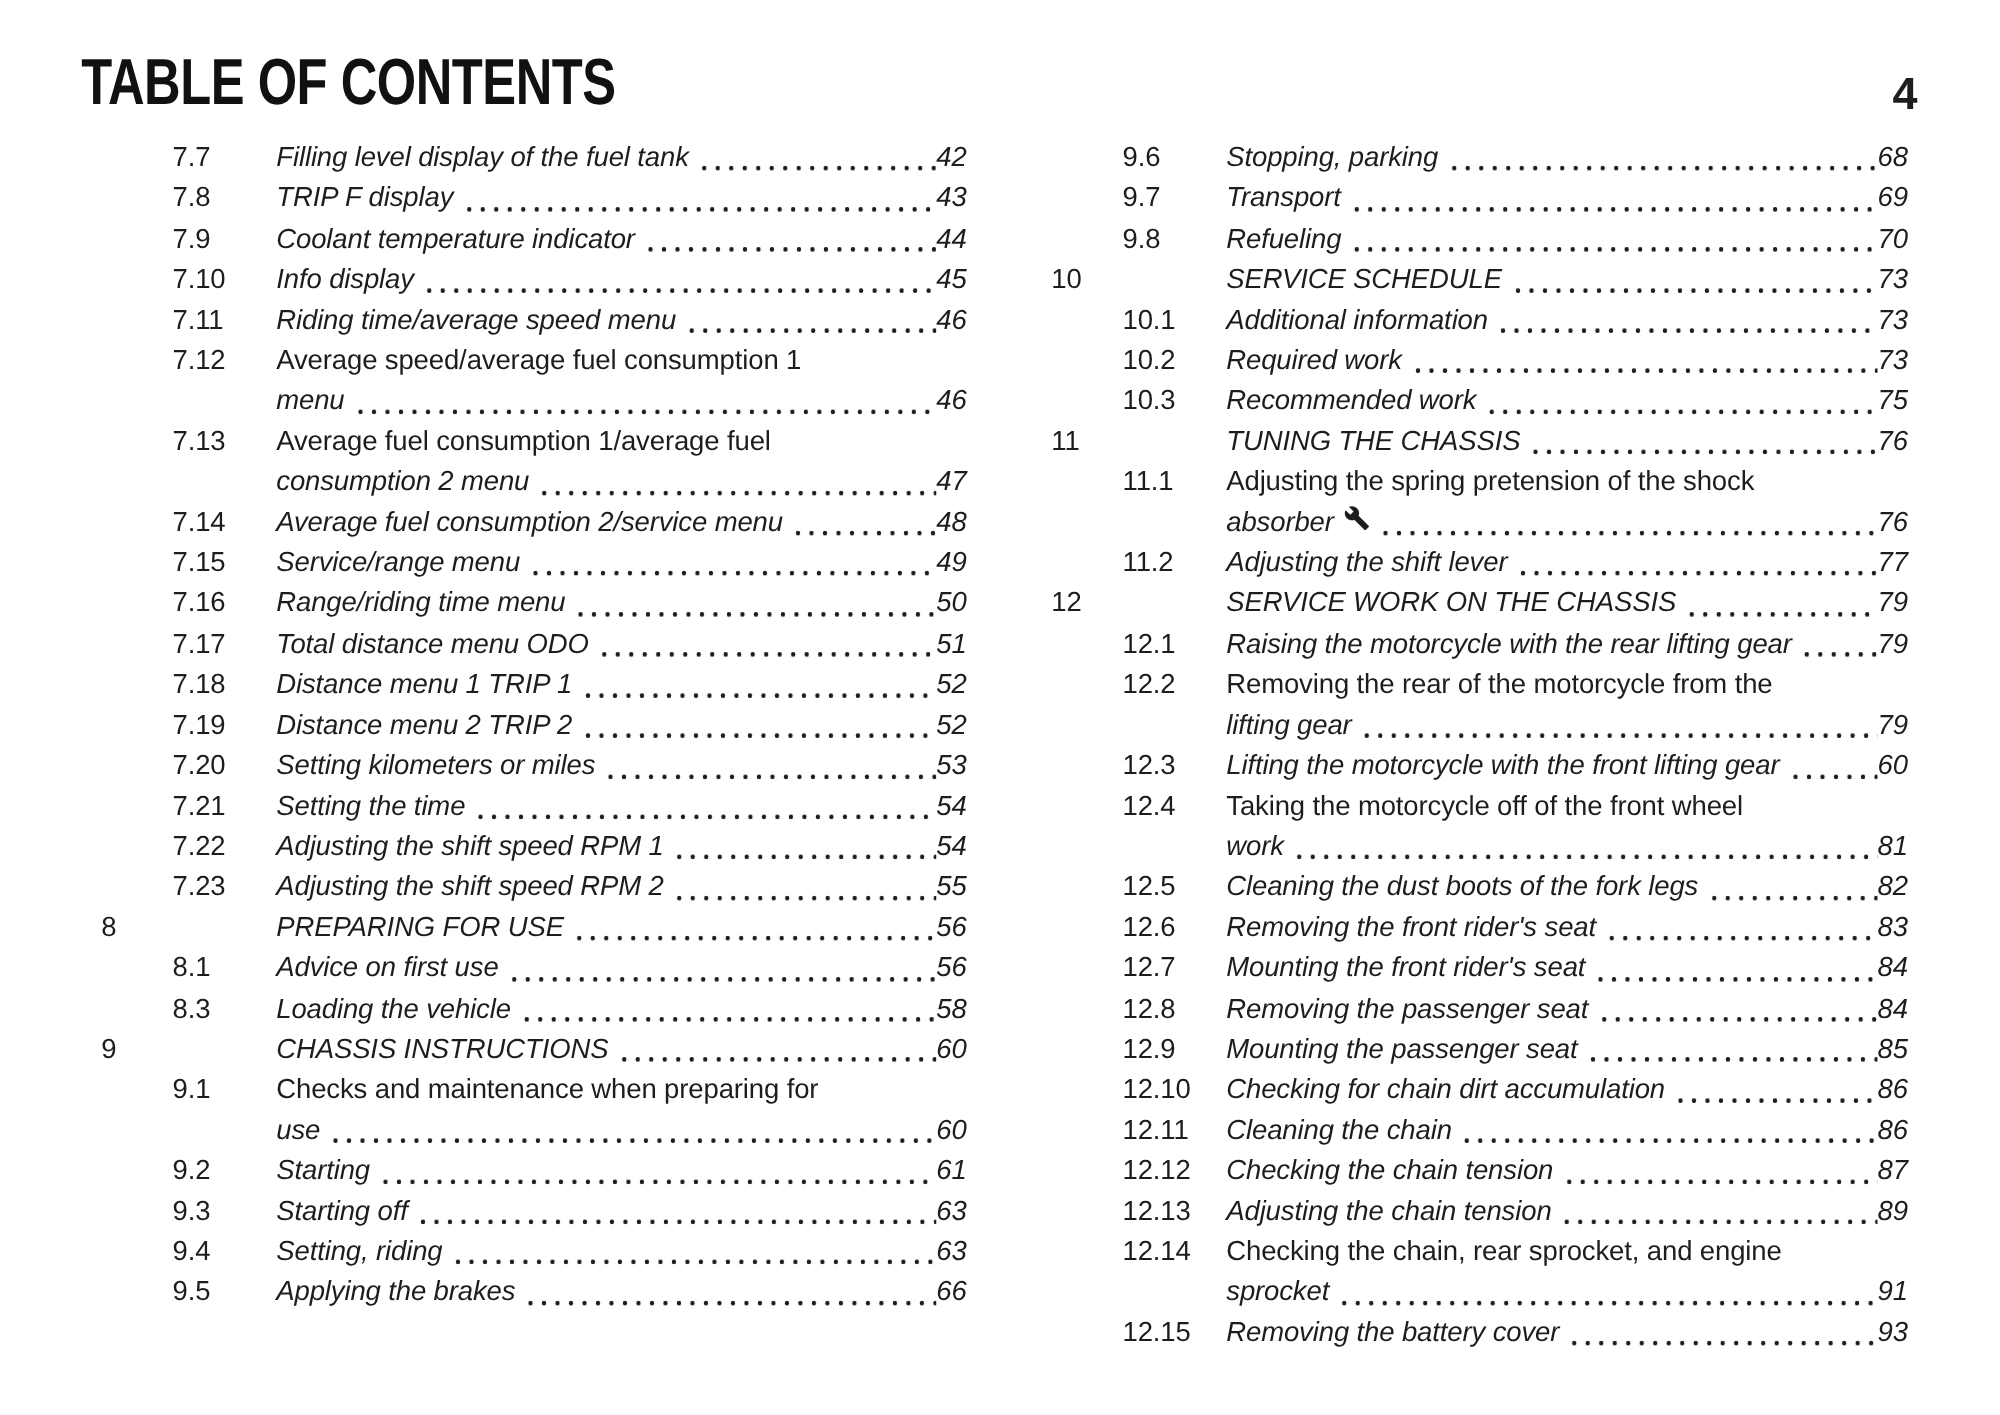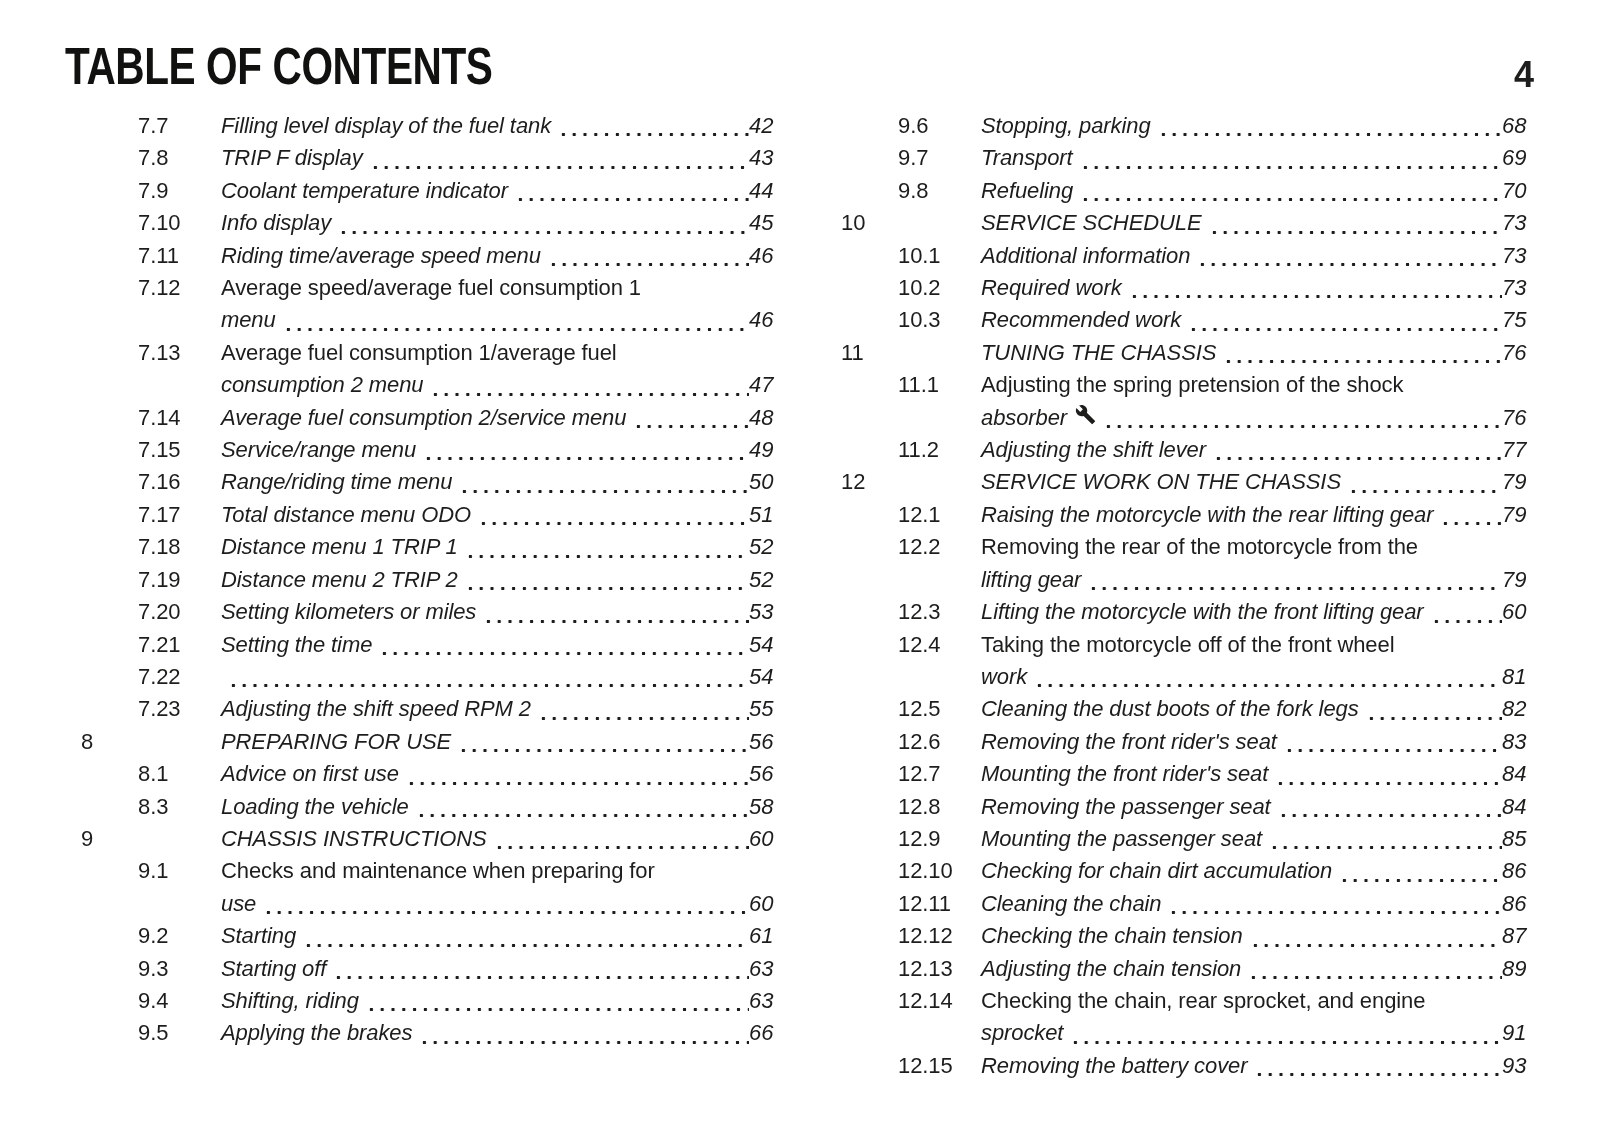--- a/index.html
+++ b/index.html
@@ -255,20 +255,21 @@
               <span class="t">Setting the time</span>
               <span class="leader"></span>
               <span class="pagenum">54</span>
             </div>
           </div>
         </div>
         <div class="row sub">
           <span class="num">7.22</span>
           <div class="body">
             <div class="lastline">
+              <span class="t">Adjusting the shift speed RPM 1</span>
               <span class="leader"></span>
               <span class="pagenum">54</span>
             </div>
           </div>
         </div>
         <div class="row sub">
           <span class="num">7.23</span>
           <div class="body">
             <div class="lastline">
               <span class="t">Adjusting the shift speed RPM 2</span>
@@ -345,21 +346,21 @@
               <span class="t">Starting off</span>
               <span class="leader"></span>
               <span class="pagenum">63</span>
             </div>
           </div>
         </div>
         <div class="row sub">
           <span class="num">9.4</span>
           <div class="body">
             <div class="lastline">
-              <span class="t">Shifting, riding</span>
+              <span class="t">Setting, riding</span>
               <span class="leader"></span>
               <span class="pagenum">63</span>
             </div>
           </div>
         </div>
         <div class="row sub">
           <span class="num">9.5</span>
           <div class="body">
             <div class="lastline">
               <span class="t">Applying the brakes</span>

